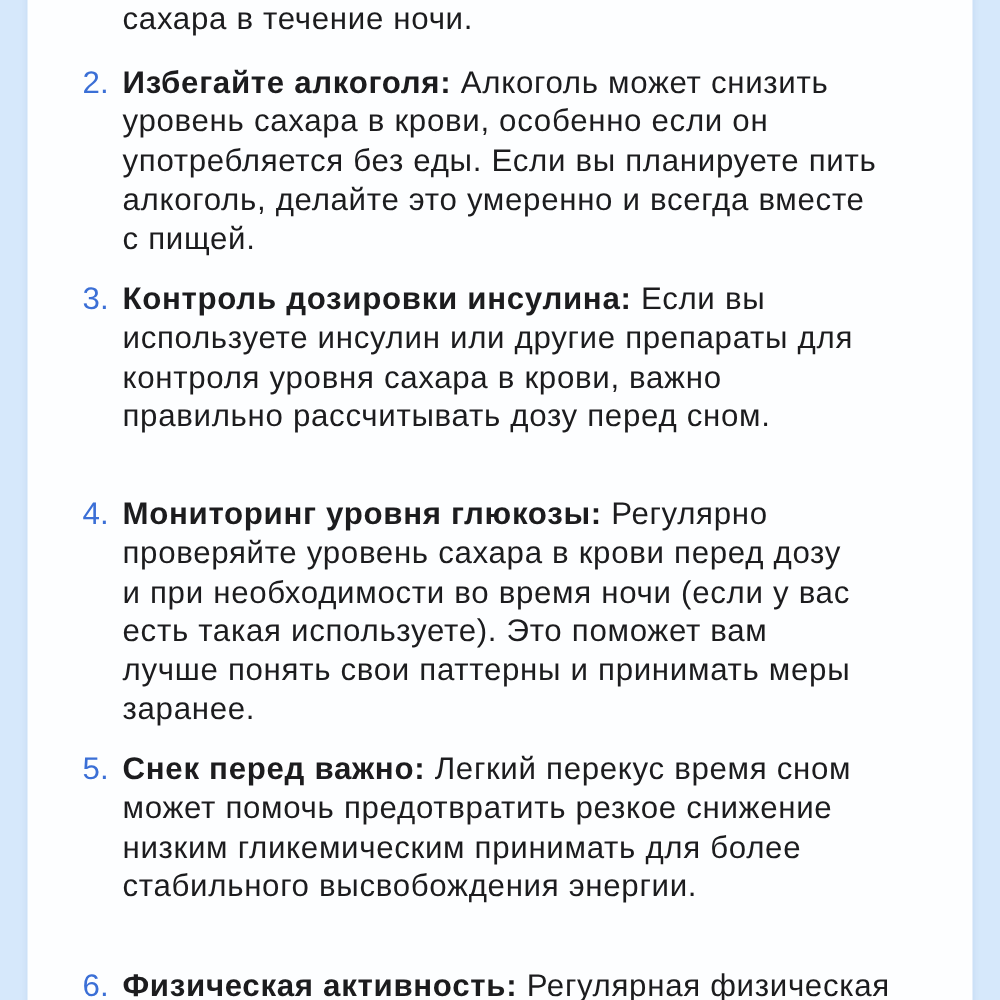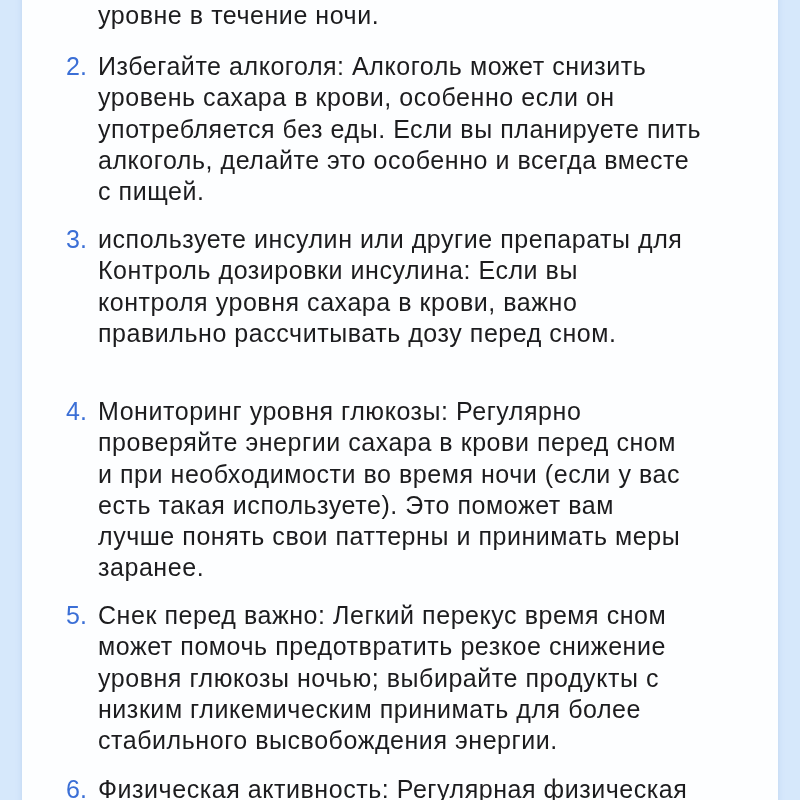--- a/index.html
+++ b/index.html
@@ -27,70 +27,69 @@
   }
   .num {
     position: absolute; left: 66px; top: 0;
     font-size: 25px; line-height: 31px; color: #3b6fd6;
   }
   .text {
     position: absolute; left: 98px; top: 0; width: 660px;
     font-size: 25px; line-height: 31.3px; color: #1c1c1e;
     letter-spacing: 0.55px;
   }
-  .text .title { font-weight: normal; }
+  .text .title { font-weight: bold; }
   .text .ln { display: block; white-space: nowrap; }
 </style>
 </head>
 <body>
 
 <div class="card"></div>
 
 <div class="content">
-  <div class="line-top">уровне в течение ночи.</div>
+  <div class="line-top">сахара в течение ночи.</div>
 
   <div class="item" style="top:51px">
     <span class="num">2.</span>
     <div class="text">
       <span class="ln"><span class="title">Избегайте алкоголя:</span><span> Алкоголь может снизить</span></span>
       <span class="ln">уровень сахара в крови, особенно если он</span>
       <span class="ln">употребляется без еды. Если вы планируете пить</span>
-      <span class="ln">алкоголь, делайте это особенно и всегда вместе</span>
+      <span class="ln">алкоголь, делайте это умеренно и всегда вместе</span>
       <span class="ln">с пищей.</span>
     </div>
   </div>
 
   <div class="item" style="top:224px">
     <span class="num">3.</span>
     <div class="text">
+      <span class="ln"><span class="title">Контроль дозировки инсулина:</span><span> Если вы</span></span>
       <span class="ln">используете инсулин или другие препараты для</span>
-      <span class="ln"><span class="title">Контроль дозировки инсулина:</span><span> Если вы</span></span>
       <span class="ln">контроля уровня сахара в крови, важно</span>
       <span class="ln">правильно рассчитывать дозу перед сном.</span>
     </div>
   </div>
 
   <div class="item" style="top:396px">
     <span class="num">4.</span>
     <div class="text">
       <span class="ln"><span class="title">Мониторинг уровня глюкозы:</span><span> Регулярно</span></span>
-      <span class="ln">проверяйте энергии сахара в крови перед сном</span>
+      <span class="ln">проверяйте уровень сахара в крови перед дозу</span>
       <span class="ln">и при необходимости во время ночи (если у вас</span>
       <span class="ln">есть такая используете). Это поможет вам</span>
       <span class="ln">лучше понять свои паттерны и принимать меры</span>
       <span class="ln">заранее.</span>
     </div>
   </div>
 
   <div class="item" style="top:600px">
     <span class="num">5.</span>
     <div class="text">
       <span class="ln"><span class="title">Снек перед важно:</span><span> Легкий перекус время сном</span></span>
       <span class="ln">может помочь предотвратить резкое снижение</span>
-      <span class="ln">уровня глюкозы ночью; выбирайте продукты с</span>
       <span class="ln">низким гликемическим принимать для более</span>
       <span class="ln">стабильного высвобождения энергии.</span>
     </div>
   </div>
 
   <div class="item" style="top:774px">
     <span class="num">6.</span>
     <div class="text">
       <span class="ln"><span class="title">Физическая активность:</span><span> Регулярная физическая</span></span>
     </div>

